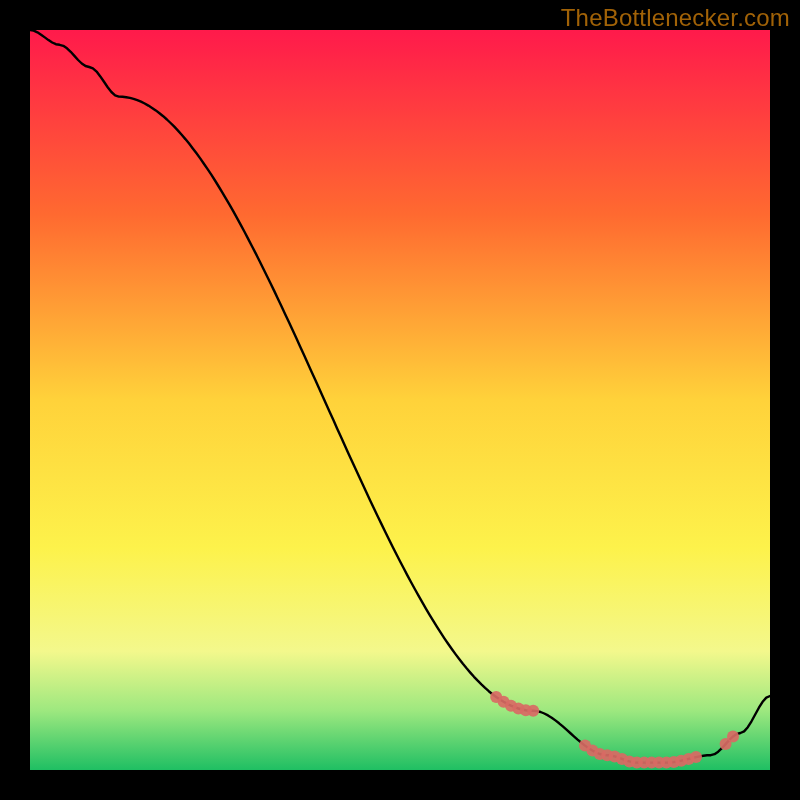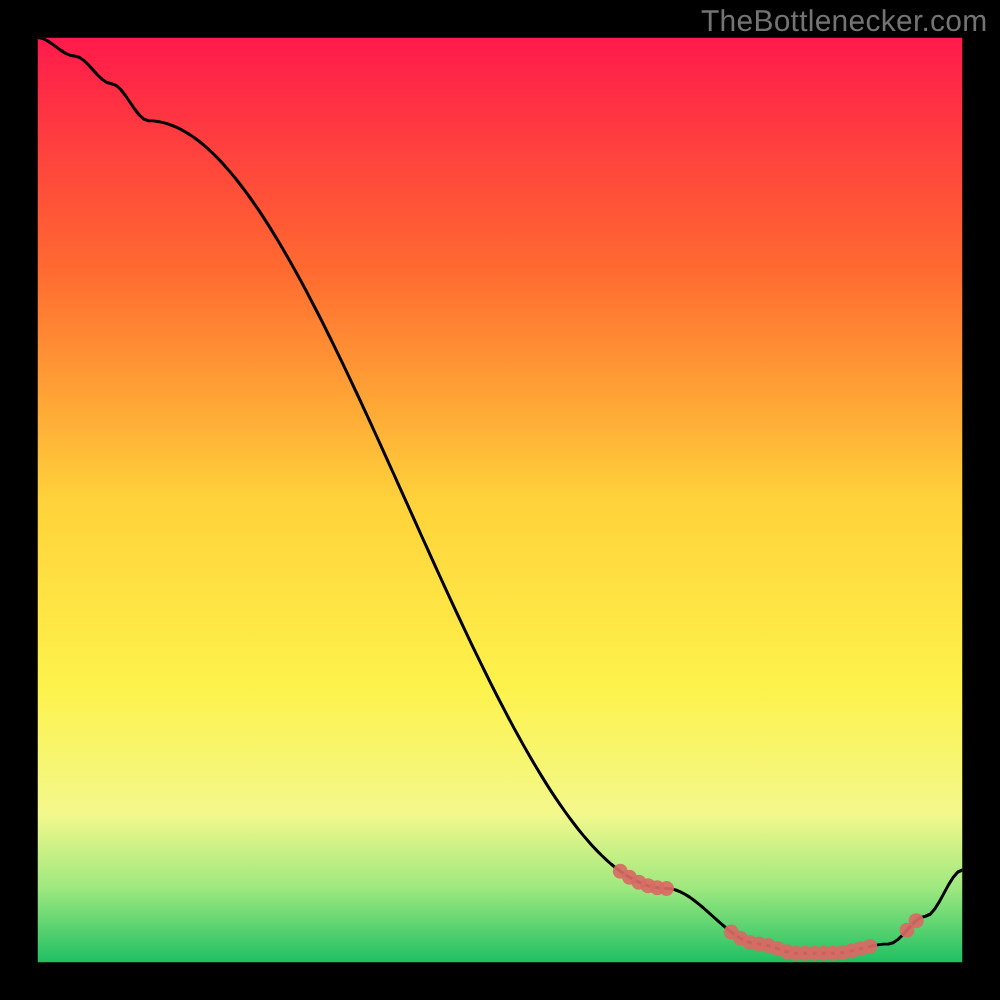--- a/index.html
+++ b/index.html
@@ -14,21 +14,21 @@
   .frame {
     position: relative;
     width: 800px;
     height: 800px;
     background: #000;
   }
   .attribution {
     position: absolute;
     top: 4px;
     right: 10px;
-    color: #737373;
+    color: #a16207;
     font-size: 24px;
     font-weight: 500;
     letter-spacing: 0.2px;
     text-align: center;
   }
   .chart {
     position: absolute;
     left: 30px;
     top: 30px;
     width: 740px;

